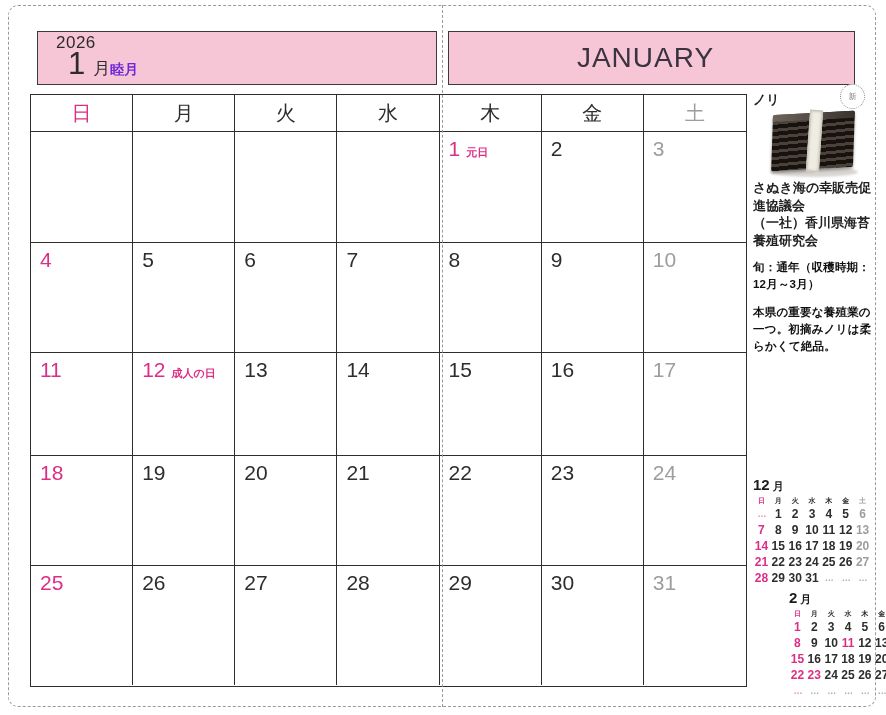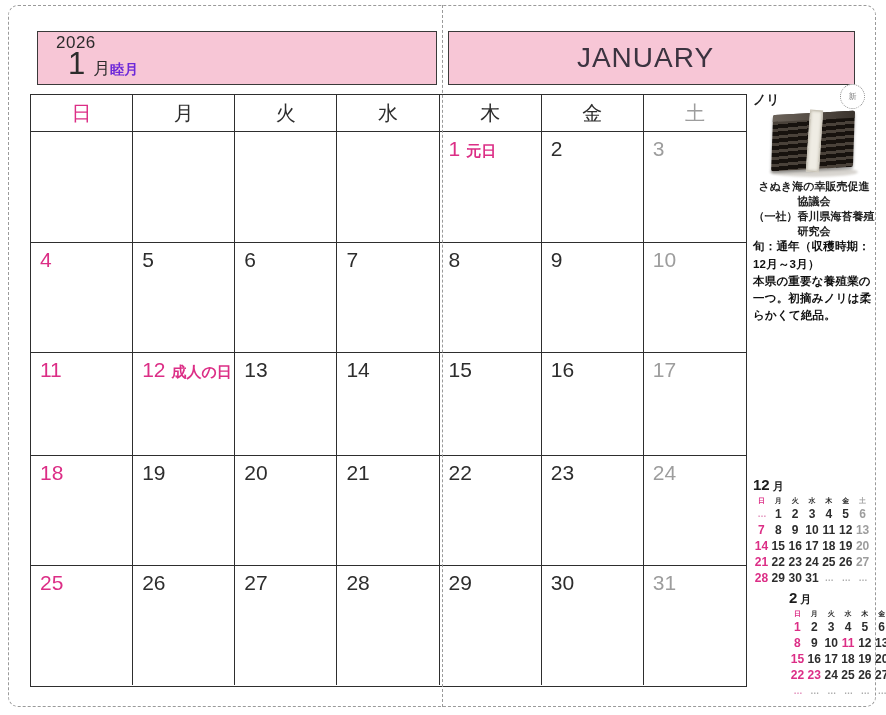--- a/index.html
+++ b/index.html
@@ -30,21 +30,21 @@
     display:grid;grid-template-columns:repeat(7,1fr);
     grid-template-rows:37px 111px 110px 103px 110px 119px;
     border:1.5px solid #2e2e2e;background:#fff;z-index:1;}
   .mg-head{border-right:1px solid #2e2e2e;border-bottom:1px solid #2e2e2e;
     display:flex;align-items:center;justify-content:center;
     font-size:20px;font-weight:500;}
   .mg-cell{border-right:1px solid #2e2e2e;border-bottom:1px solid #2e2e2e;
     padding:5px 0 0 9px;}
   .lc{border-right:none;} .lr{border-bottom:none;}
   .num{font-size:21px;}
-  .hol{font-size:15px;font-weight:700;color:#dc2e86;margin-left:6px;}
+  .hol{font-size:11px;font-weight:700;color:#dc2e86;margin-left:6px;}
   .c-sun{color:#dc2e86;} .c-hol{color:#dc2e86;} .c-sat{color:#9d9d9d;} .c-wd{color:#2d2d2d;}
 
   
   .sidebar{position:absolute;left:753px;top:84px;width:122px;height:622px;z-index:2;}
   .side-top{display:flex;justify-content:space-between;align-items:flex-end;}
   .product-name{font-size:13px;font-weight:700;color:#1e1e1e;}
   .stamp{width:25px;height:25px;border:1px dotted #8a8a8a;border-radius:50%;
     display:flex;align-items:center;justify-content:center;margin-right:10px;
     font-size:8px;color:#777;background:#fff;}
   .nori-photo{position:relative;width:104px;height:68px;margin:0 auto;}
@@ -52,24 +52,24 @@
     background:#d8d5d0;border-radius:50%;filter:blur(1px);}
   .nori-stack{position:absolute;left:10px;top:4px;width:82px;height:56px;border-radius:2px;
     transform:rotate(-3deg) skewX(-5deg);
     background:repeating-linear-gradient(177deg,#4a423a 0 3px,#17120e 3px 7px);
     box-shadow:0 2px 3px rgba(0,0,0,.35);}
   .nori-stack::before{content:"";position:absolute;left:0;top:0;width:100%;height:7px;
     background:linear-gradient(90deg,#6c635a,#3a332d);border-radius:2px 2px 0 0;}
   .nori-band{position:absolute;left:46px;top:1px;width:13px;height:62px;
     background:#efece4;transform:rotate(4deg);border:1px solid #c9c4b8;
     box-shadow:inset 0 0 3px #b8b2a4;}
-  .photo-caption{text-align:center;font-size:11px;line-height:1.35;font-weight:600;
+  .photo-caption{text-align:left;font-size:13px;line-height:1.35;font-weight:600;
     color:#222;margin-top:2px;}
   .season,.desc{font-size:11.5px;font-weight:700;line-height:1.5;color:#101010;
-    margin:0 0 0 0;letter-spacing:.2px;}
+    margin:10px 0 0 0;letter-spacing:.2px;}
 
   
   .mini-cal{position:absolute;left:0;width:118px;}
   .mini-cal.dec{top:392px;} .mini-cal.feb{top:505px;margin-left:36px;}
   .mc-title{font-weight:700;color:#1c1c1c;line-height:17px;}
   .mc-num{font-size:15px;} .mc-unit{font-size:11px;margin-left:3px;}
   .mc-grid{display:grid;grid-template-columns:repeat(7,1fr);}
   .mc-h{font-size:7px;font-weight:700;text-align:center;line-height:11px;}
   .mc-c{font-size:12px;font-weight:700;text-align:center;line-height:16px;}
   .c-dot{color:#ababab;font-size:9px;letter-spacing:-1px;}

